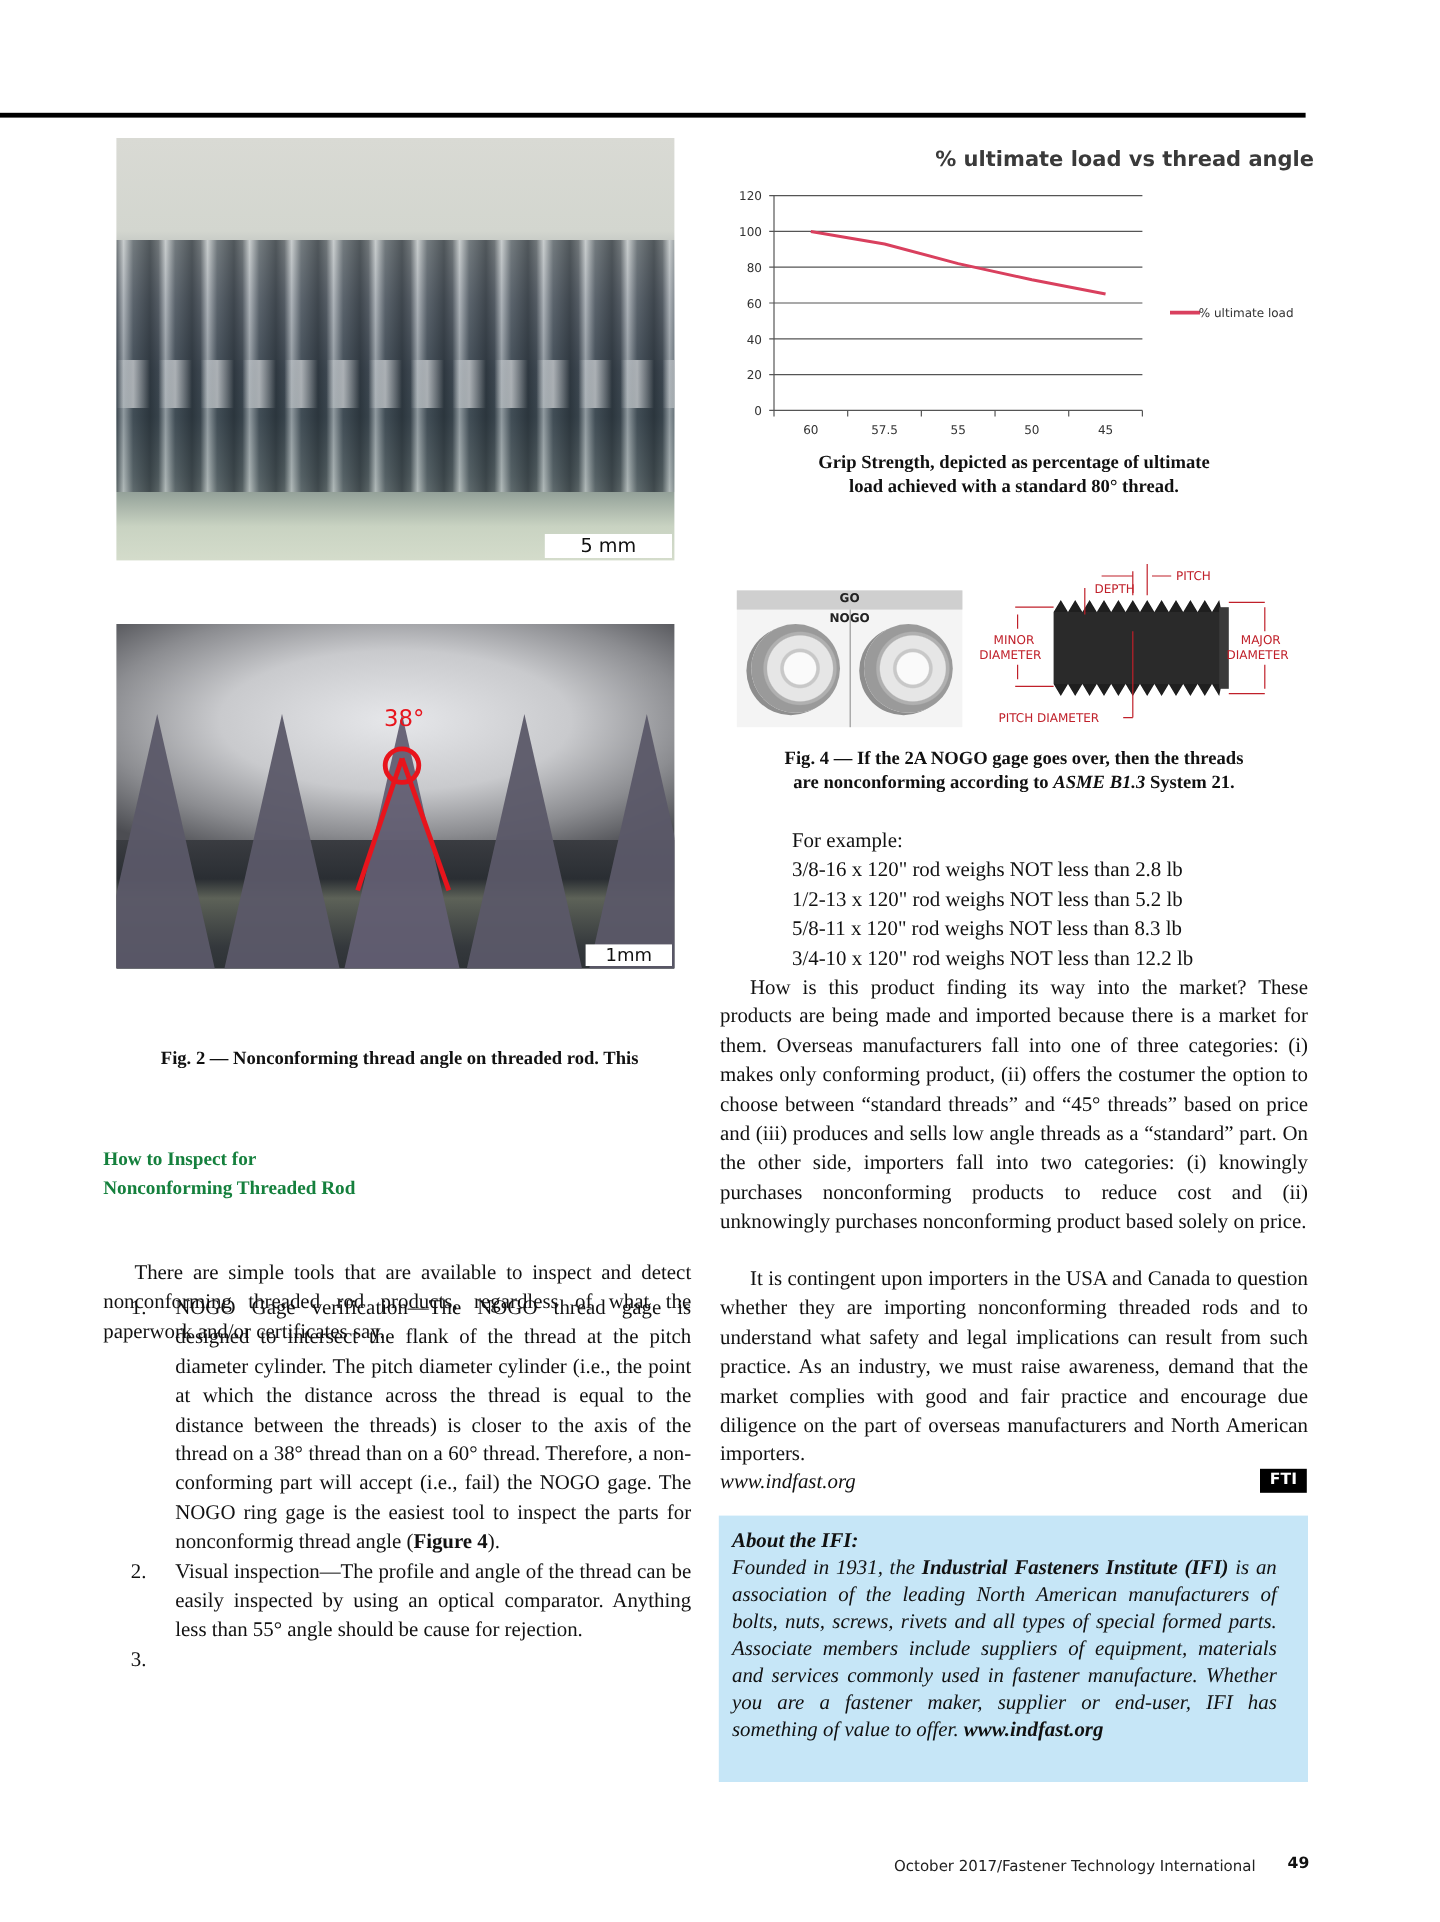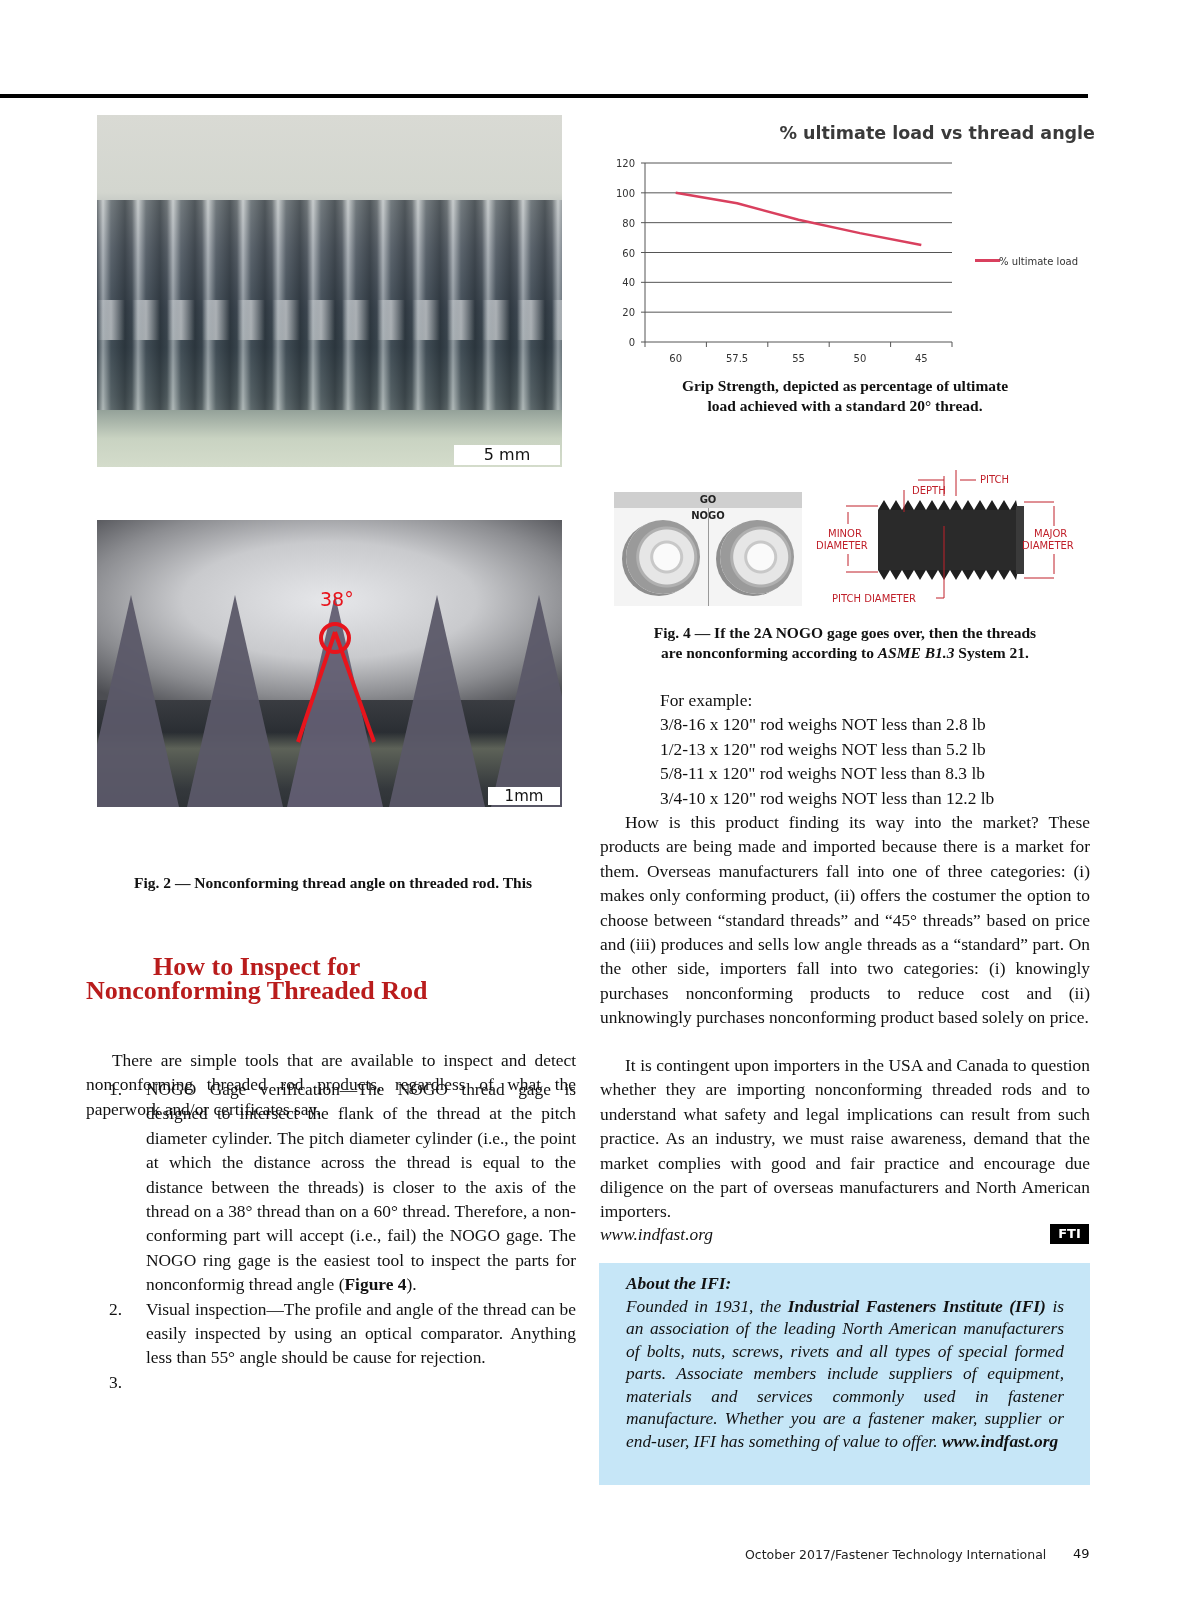--- a/index.html
+++ b/index.html
@@ -48,43 +48,43 @@
   .gage-head span { flex: 1; text-align: center; line-height: 16px; }
   .gage-divider { position: absolute; left: 94px; top: 16px; width: 1px; height: 98px; background: #999; }
   .ring { position: absolute; top: 28px; width: 74px; height: 74px; border-radius: 50%;
     background: radial-gradient(circle at 55% 50%, #fafafa 0 13px, #c8c8c8 14px 16px, #e6e6e6 17px 27px, #b0b0b0 28px 30px, #9a9a9a 31px);
     box-shadow: -4px 2px 0 #8e8e8e; }
   .thread-diag { position: absolute; left: 808px; top: 466px; width: 290px; height: 140px; }
   .thread-diag text { font-family: "DejaVu Sans", sans-serif; }
 
   
   .section-heading { position: absolute; left: 86px; top: 955px; font-family: "Liberation Serif", serif;
-    font-weight: bold; font-size: 26px; line-height: 24px; color: #b91c1c; text-align: center; }
+    font-weight: bold; font-size: 16px; line-height: 24px; color: #15803d; }
   .body-text { font-family: "Liberation Serif", serif; font-size: 17.4px; line-height: 24.4px; color: #111; text-align: justify; }
   .left-intro { position: absolute; left: 86px; top: 1004px; width: 490px; text-indent: 26px; margin-top: 44px; }
   .list { position: absolute; left: 86px; top: 1077px; width: 490px; }
   .list-item { display: flex; }
   .list-num { width: 60px; flex: none; padding-left: 23px; }
   .list-body { flex: 1; text-align: justify; }
 
   
   .example-block { position: absolute; left: 660px; top: 688px; width: 430px; }
   .right-para { position: absolute; left: 600px; width: 490px; text-indent: 25px; }
   .url-line { position: absolute; left: 600px; top: 1224px; font-style: italic; font-family: "Liberation Serif", serif; font-size: 17.4px; }
   .fti-badge { position: absolute; left: 1050px; top: 1224px; width: 39px; height: 20px; background: #000; color: #fff;
     font-family: "DejaVu Sans", sans-serif; font-size: 13px; font-weight: bold; text-align: center; line-height: 20px; }
 
   
-  .about-box { position: absolute; left: 599px; top: 1263px; width: 491px; height: 222px; background: #c6e6f7; padding: 9px 26px 0 27px; }
+  .about-box { position: absolute; left: 599px; top: 1263px; width: 491px; height: 222px; background: #c6e6f7; padding: 9px 26px 0 11px; }
   .about-title { font-family: "Liberation Serif", serif; font-weight: bold; font-style: italic; font-size: 17.4px; line-height: 22.5px; }
   .about-text { font-family: "Liberation Serif", serif; font-style: italic; font-size: 17.4px; line-height: 22.5px; text-align: justify; }
   .about-text b { font-weight: bold; }
 
   .footer { position: absolute; left: 745px; top: 1547px; font-family: "DejaVu Sans", sans-serif; font-size: 12.5px; color: #222; }
-  .page-num { position: absolute; left: 1073px; top: 1546px; font-family: "DejaVu Sans", sans-serif; font-size: 13px; font-weight: normal; color: #111; }
+  .page-num { position: absolute; left: 1073px; top: 1546px; font-family: "DejaVu Sans", sans-serif; font-size: 13px; font-weight: bold; color: #111; }
 </style>
 </head>
 <body>
 
 <div class="top-rule"></div>
 
 <div class="photo1">
   <div class="threads"></div>
   <div class="shine"></div>
   <div class="scalebar1">5 mm</div>
@@ -140,21 +140,21 @@
       <text x="259.9" y="247" font-size="10" text-anchor="middle" fill="#333">50</text>
       <text x="321.3" y="247" font-size="10" text-anchor="middle" fill="#333">45</text>
       <polyline points="75.7,77.83333333333331 137.1,88.275 198.5,104.68333333333334 259.9,118.10833333333335 321.3,130.04166666666669" fill="none" stroke="#d9405e" stroke-width="2.5" stroke-linejoin="round"></polyline>
       <line x1="375" y1="145.5" x2="400" y2="145.5" stroke="#d9405e" stroke-width="3"></line>
       <text x="399" y="149.5" font-size="10" fill="#333">% ultimate load</text>
     </svg>
 </div>
 
 <div class="caption" style="left:600px; top:376px; width:490px;">
   <div>Grip Strength, depicted as percentage of ultimate</div>
-  <div>load achieved with a standard 20° thread.</div>
+  <div>load achieved with a standard 80° thread.</div>
 </div>
 
 <div class="gage-panel">
   <div class="gage-head">
     <span>GO</span>
     <span>NOGO</span>
   </div>
   <div class="gage-divider"></div>
   <div class="ring" style="left:12px;"></div>
   <div class="ring" style="left:106px;"></div>

